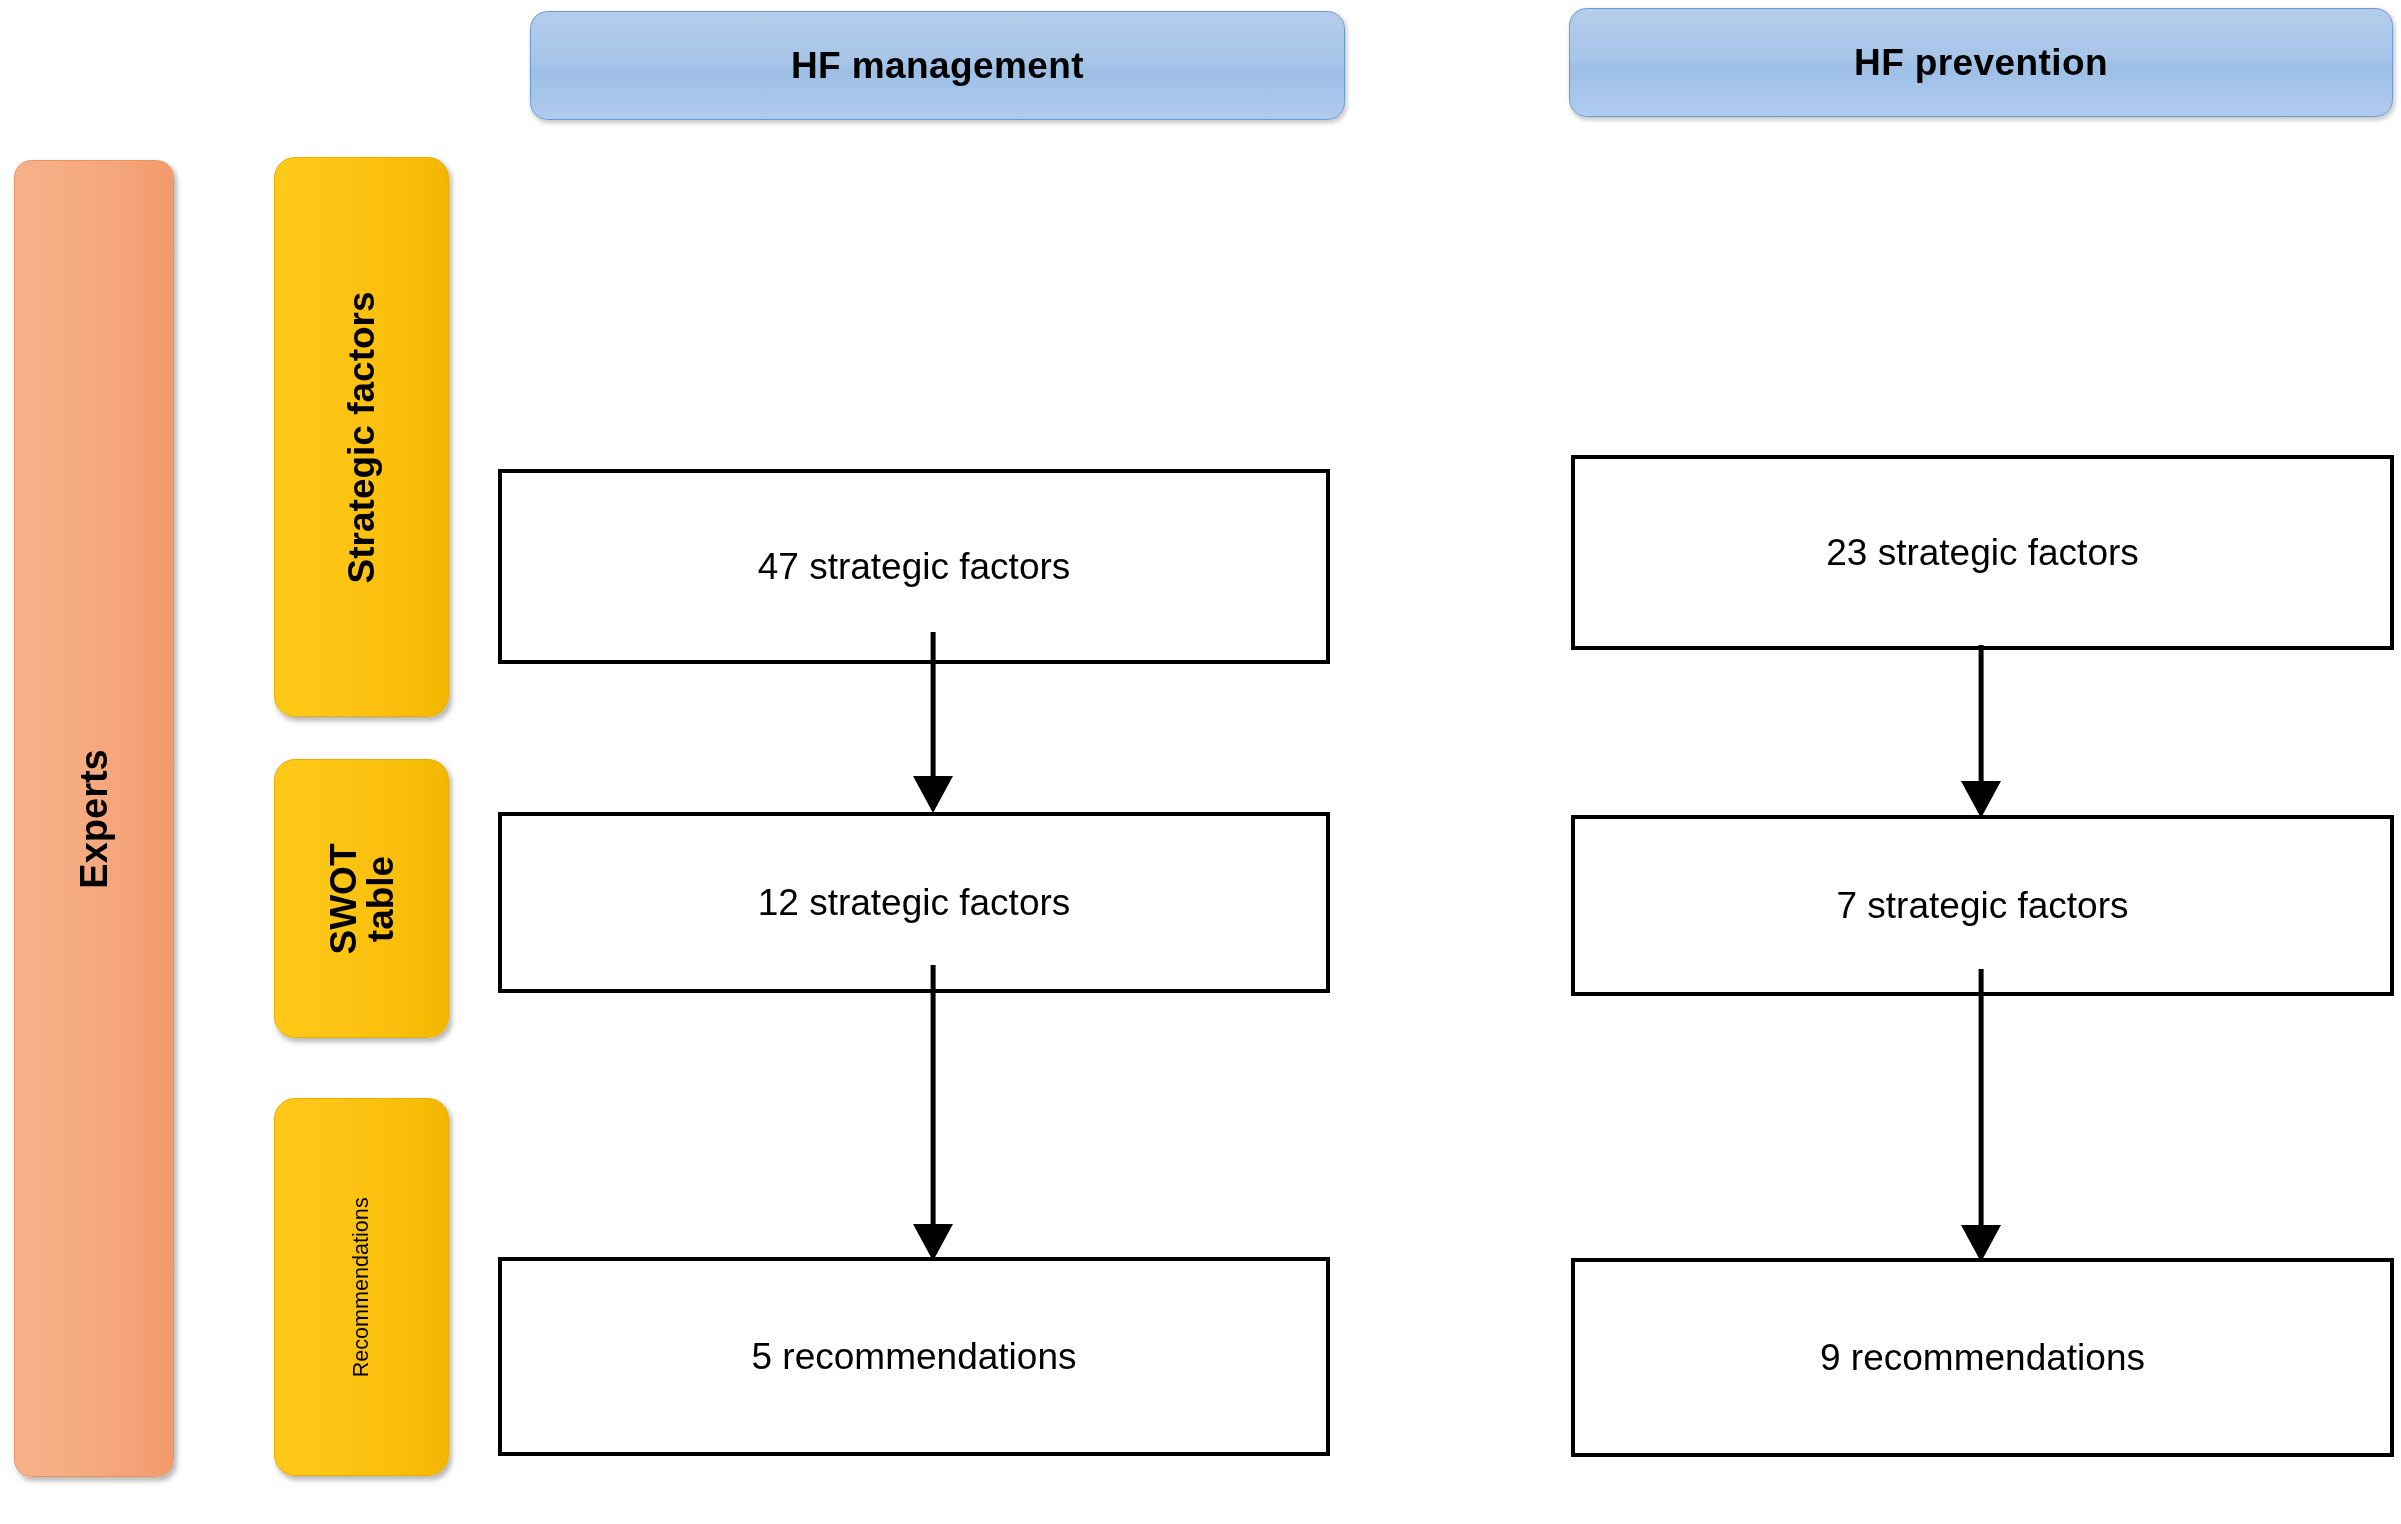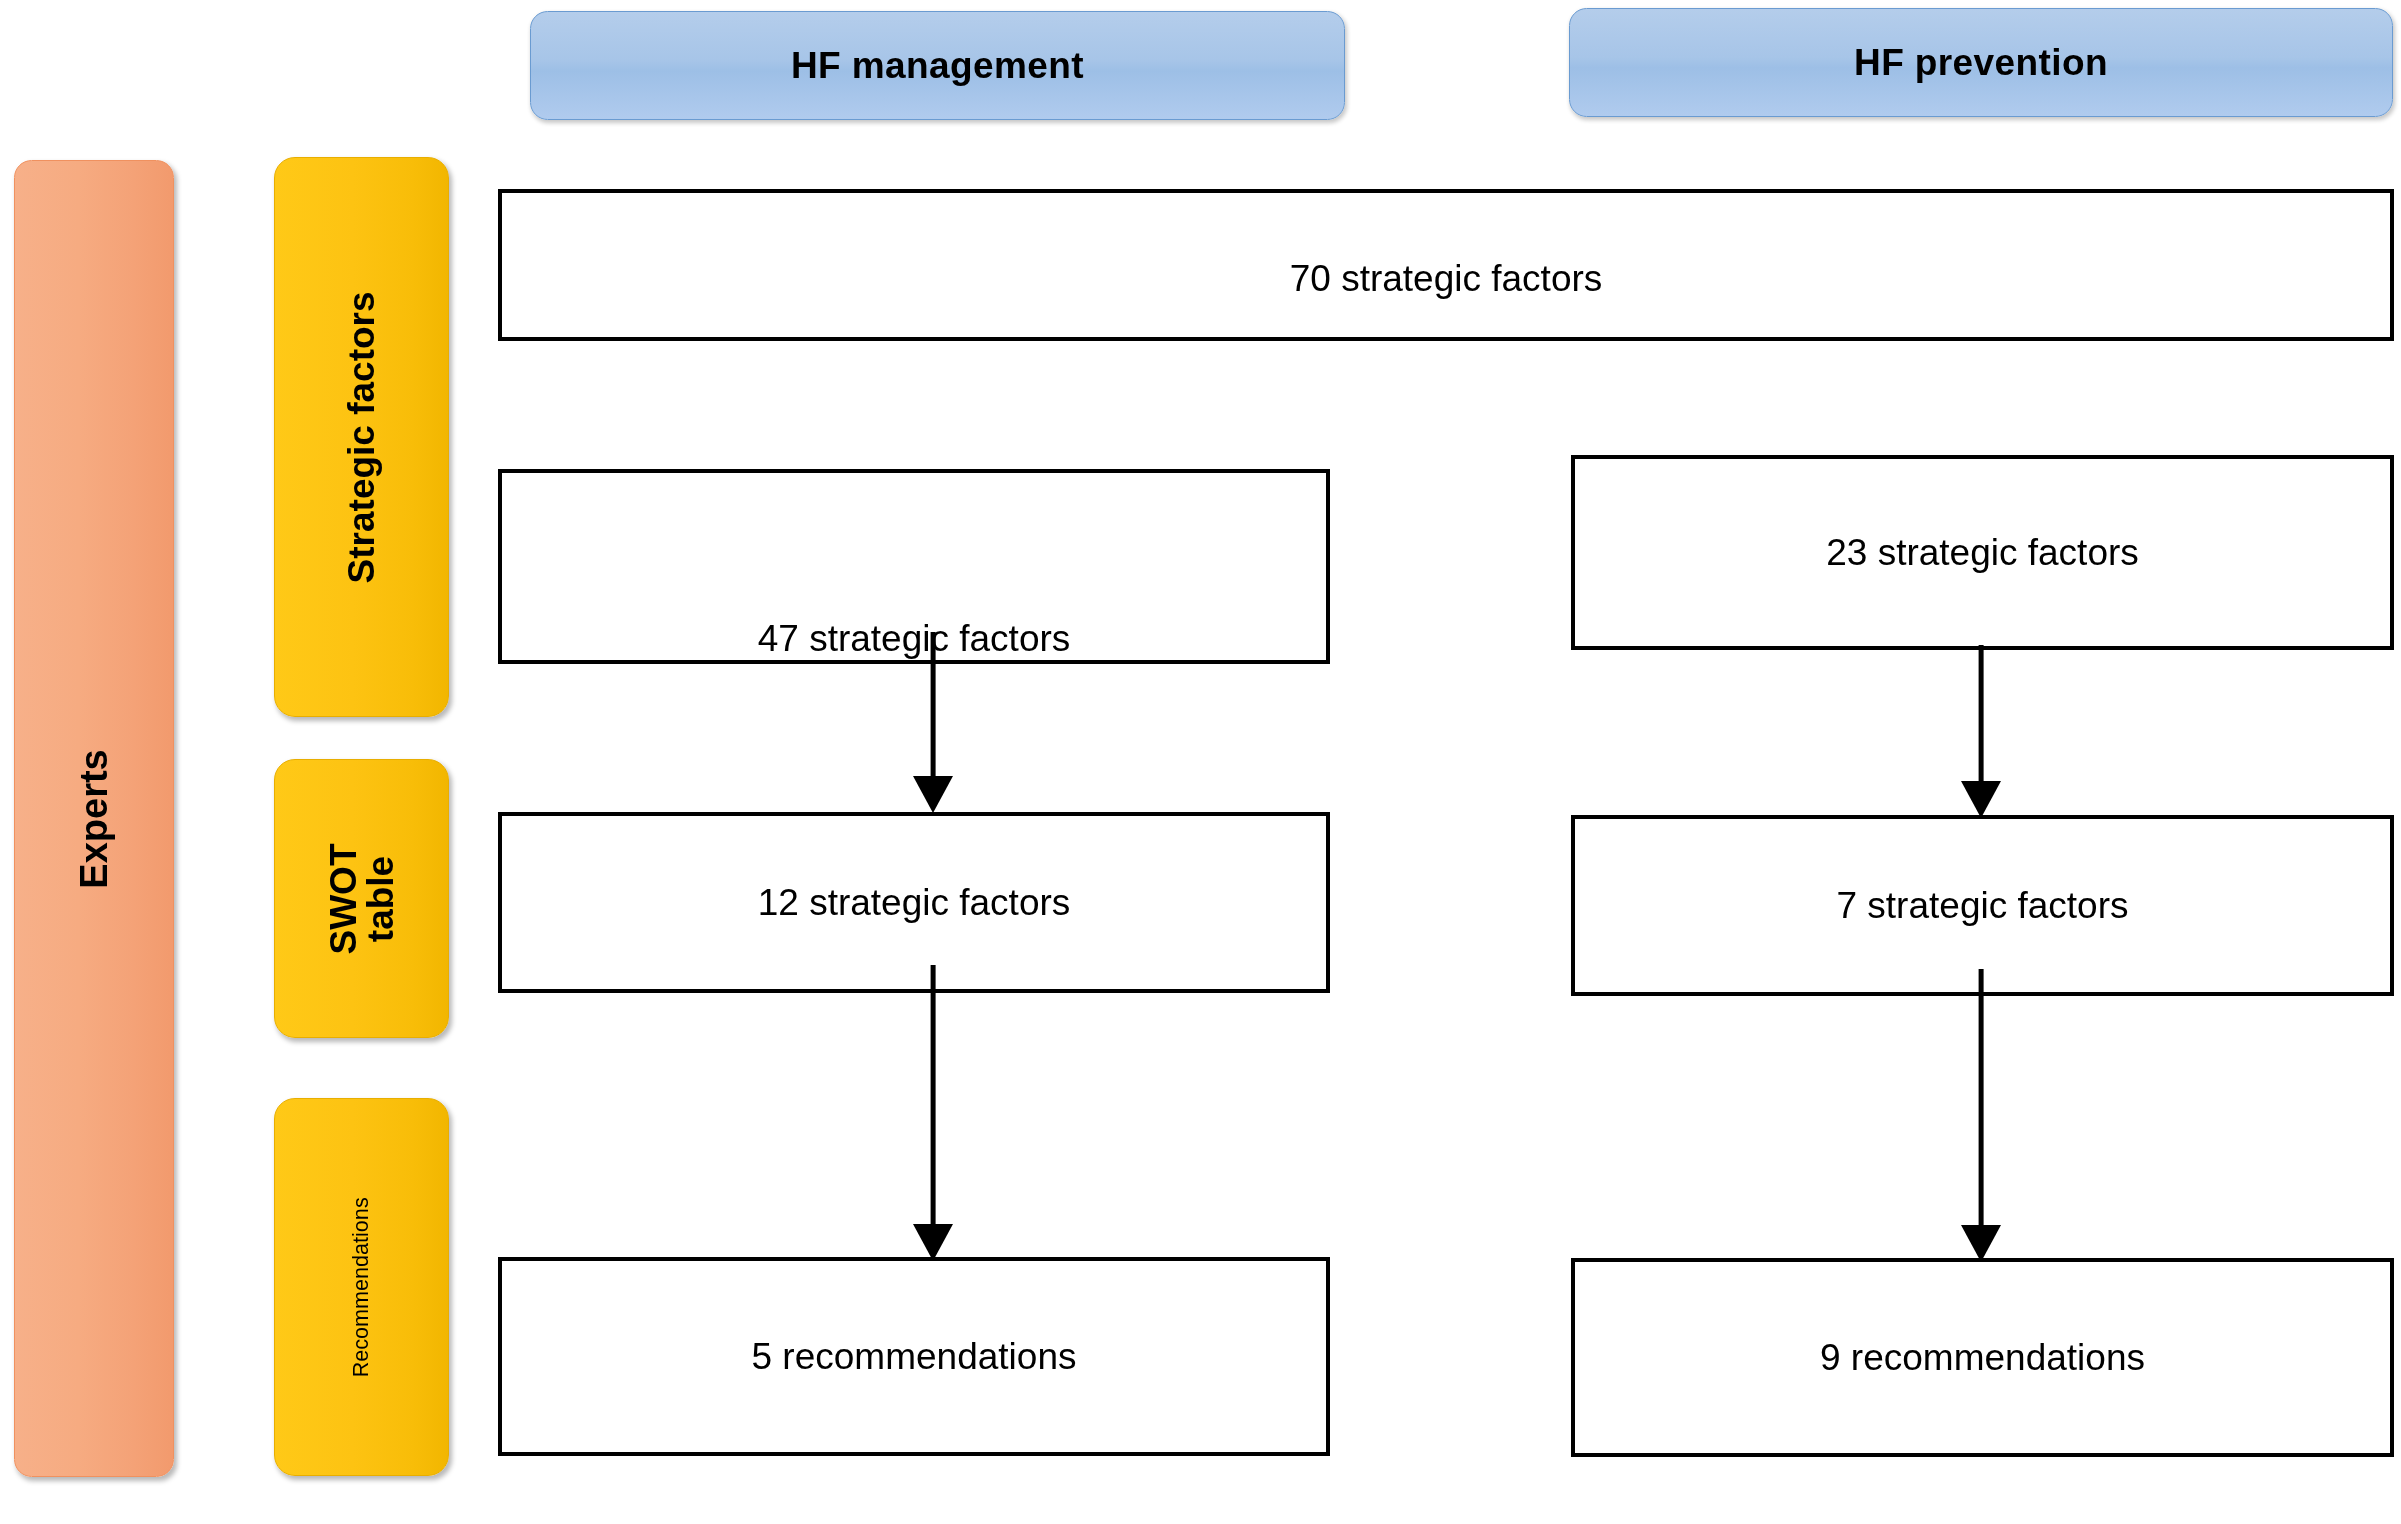--- a/index.html
+++ b/index.html
@@ -152,25 +152,22 @@
   </div>
 
   <div class="stage-bar yellow" style="left:274px; top:759px; width:175px; height:279px;">
     <span class="vtext two-line">SWOT table</span>
   </div>
 
   <div class="stage-bar yellow" style="left:274px; top:1098px; width:175px; height:378px;">
     <span class="vtext small">Recommendations</span>
   </div>
 
-  <div class="proc-box wide-top" style="left:498px; top:189px; width:1896px; height:152px;">
-    <span class="label">70 strategic factors</span>
-  </div>
-
-  <div class="proc-box" style="left:498px; top:469px; width:832px; height:195px;align-items:flex-end;">
+
+  <div class="proc-box" style="left:498px; top:469px; width:832px; height:195px;">
     <span class="label">47 strategic factors</span>
   </div>
 
   <div class="arrow" style="left:913px; top:632px; width:40px; height:181px;">
     <div class="shaft" style="height:144px;"></div>
     <div class="head"></div>
   </div>
 
   <div class="proc-box" style="left:498px; top:812px; width:832px; height:181px;">
     <span class="label">12 strategic factors</span>

